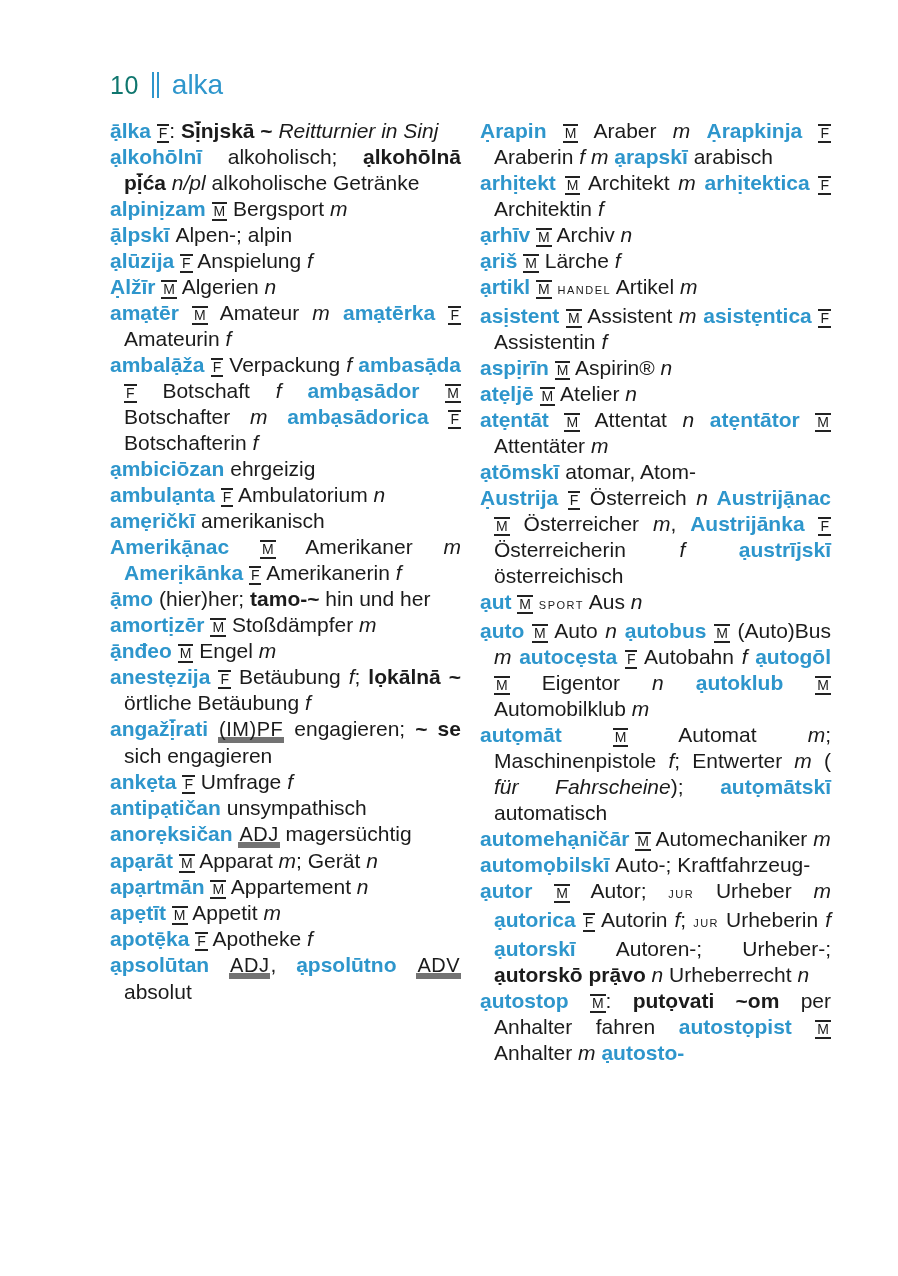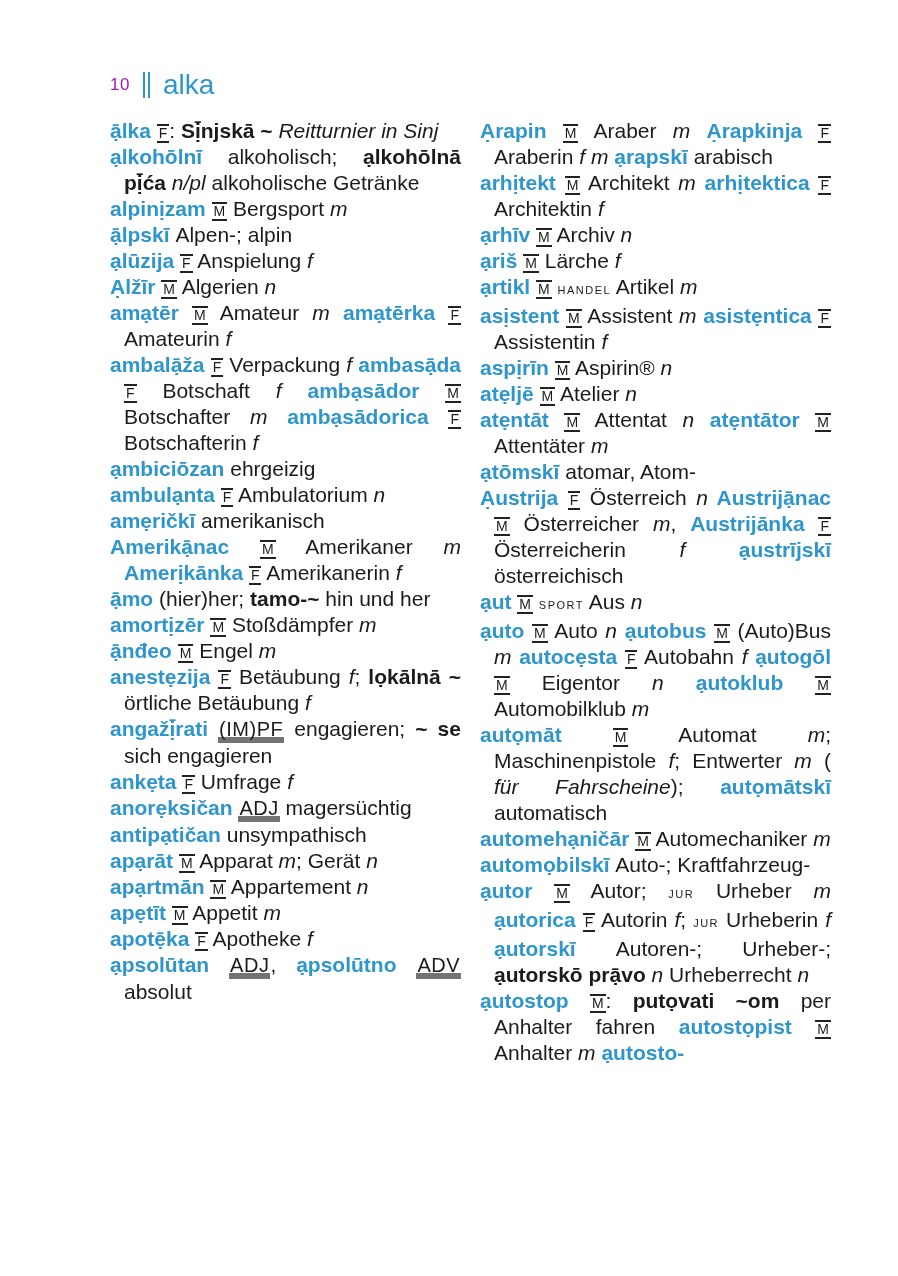--- a/index.html
+++ b/index.html
@@ -16,22 +16,22 @@
     padding: 68px 66px 0 110px;
   }
   .page-header {
     display: flex;
     align-items: center;
     gap: 13px;
     margin-bottom: 16px;
     height: 34px;
   }
   .page-number {
-    font-size: 17px;
-    color: #a21caf;
+    font-size: 25px;
+    color: #0f766e;
     letter-spacing: 0.5px;
   }
   .double-bar {
     width: 3px; height: 26px;
     border-left: 2px solid var(--blue);
     border-right: 2px solid var(--blue);
   }
   .guide-word {
     font-size: 28px;
     font-weight: normal;
@@ -102,22 +102,22 @@
         <p class="entry"><span class="seg-h">ạmbiciōzan </span><span class="seg-p">ehrgeizig</span></p>
         <p class="entry"><span class="seg-h">ambulạnta </span><span class="seg-g">F</span><span class="seg-p"> Ambulatorium </span><span class="seg-i">n</span></p>
         <p class="entry"><span class="seg-h">amẹričkī </span><span class="seg-p">amerikanisch</span></p>
         <p class="entry"><span class="seg-h">Amerikạ̄nac </span><span class="seg-g">M</span><span class="seg-p"> Amerikaner </span><span class="seg-i">m</span><span class="seg-h"> Amerịkānka </span><span class="seg-g">F</span><span class="seg-p"> Amerikanerin </span><span class="seg-i">f</span></p>
         <p class="entry"><span class="seg-h">ạ̄mo </span><span class="seg-p">(hier)her; </span><span class="seg-b">tamo-~ </span><span class="seg-p">hin und her</span></p>
         <p class="entry"><span class="seg-h">amortịzēr </span><span class="seg-g">M</span><span class="seg-p"> Stoßdämpfer </span><span class="seg-i">m</span></p>
         <p class="entry"><span class="seg-h">ạ̄nđeo </span><span class="seg-g">M</span><span class="seg-p"> Engel </span><span class="seg-i">m</span></p>
         <p class="entry"><span class="seg-h">anestẹzija </span><span class="seg-g">F</span><span class="seg-p"> Betäubung </span><span class="seg-i">f</span><span class="seg-p">; </span><span class="seg-b">lọkālnā ~ </span><span class="seg-p">örtliche Betäubung </span><span class="seg-i">f</span></p>
         <p class="entry"><span class="seg-h">angažị̄rati </span><span class="seg-x">(IM)PF</span><span class="seg-p"> engagieren; </span><span class="seg-b">~ se </span><span class="seg-p">sich engagieren</span></p>
         <p class="entry"><span class="seg-h">ankẹta </span><span class="seg-g">F</span><span class="seg-p"> Umfrage </span><span class="seg-i">f</span></p>
+        <p class="entry"><span class="seg-h">antipạtičan </span><span class="seg-p">unsympathisch</span></p>
         <p class="entry"><span class="seg-h">anorẹksičan </span><span class="seg-x">ADJ</span><span class="seg-p"> magersüchtig</span></p>
-        <p class="entry"><span class="seg-h">antipạtičan </span><span class="seg-p">unsympathisch</span></p>
         <p class="entry"><span class="seg-h">apạrāt </span><span class="seg-g">M</span><span class="seg-p"> Apparat </span><span class="seg-i">m</span><span class="seg-p">; Gerät </span><span class="seg-i">n</span></p>
         <p class="entry"><span class="seg-h">apạrtmān </span><span class="seg-g">M</span><span class="seg-p"> Appartement </span><span class="seg-i">n</span></p>
         <p class="entry"><span class="seg-h">apẹtīt </span><span class="seg-g">M</span><span class="seg-p"> Appetit </span><span class="seg-i">m</span></p>
         <p class="entry"><span class="seg-h">apotẹ̄ka </span><span class="seg-g">F</span><span class="seg-p"> Apotheke </span><span class="seg-i">f</span></p>
         <p class="entry"><span class="seg-h">ạpsolūtan </span><span class="seg-x">ADJ</span><span class="seg-p">, </span><span class="seg-h">ạpsolūtno </span><span class="seg-x">ADV</span><span class="seg-p"> absolut</span></p>
       </div>
     <div class="col">
         <p class="entry"><span class="seg-h">Ạrapin </span><span class="seg-g">M</span><span class="seg-p"> Araber </span><span class="seg-i">m</span><span class="seg-h"> Ạrapkinja </span><span class="seg-g">F</span><span class="seg-p"> Araberin </span><span class="seg-i">f m</span><span class="seg-h"> ạrapskī </span><span class="seg-p">arabisch</span></p>
         <p class="entry"><span class="seg-h">arhịtekt </span><span class="seg-g">M</span><span class="seg-p"> Architekt </span><span class="seg-i">m</span><span class="seg-h"> arhịtektica </span><span class="seg-g">F</span><span class="seg-p"> Architektin </span><span class="seg-i">f</span></p>
         <p class="entry"><span class="seg-h">ạrhīv </span><span class="seg-g">M</span><span class="seg-p"> Archiv </span><span class="seg-i">n</span></p>

